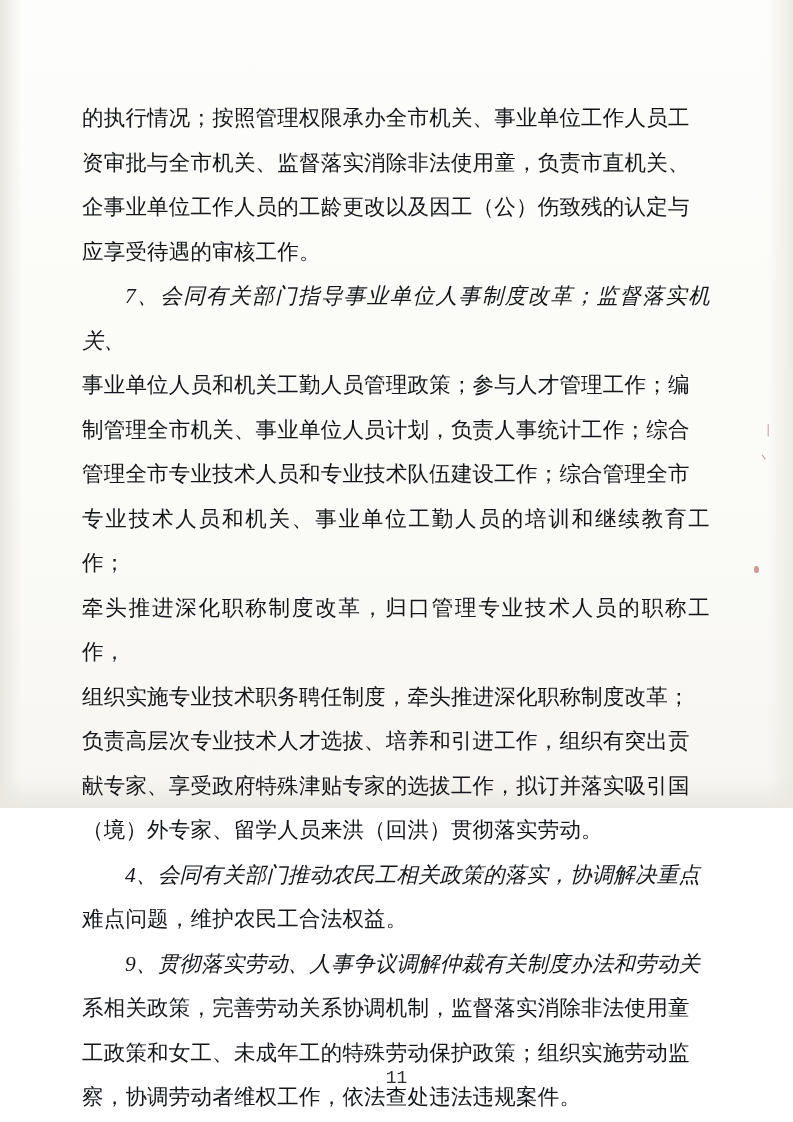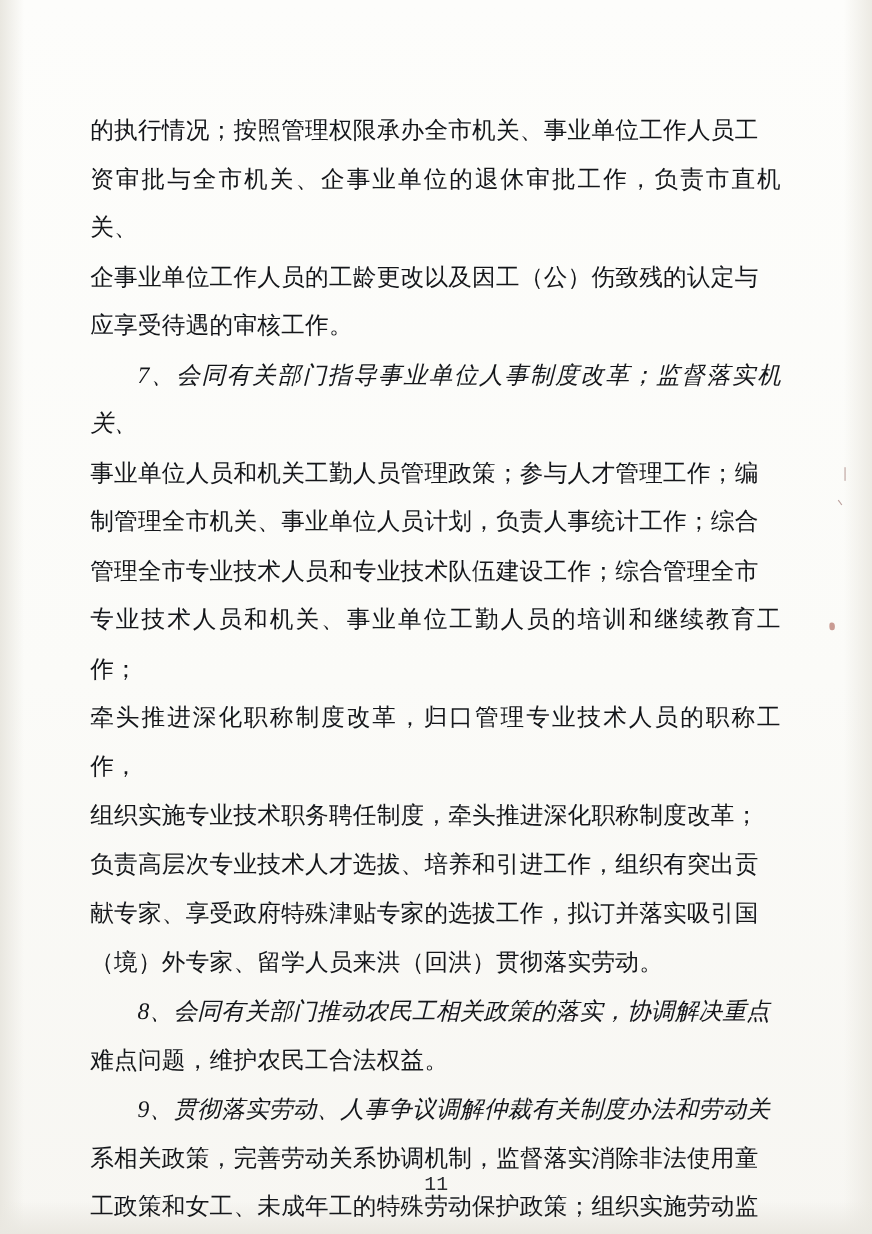--- a/index.html
+++ b/index.html
@@ -9,21 +9,21 @@
   body {
     width: 793px;
     height: 1122px;
     background: #ffffff;
     font-family: "Liberation Serif", "DejaVu Serif", serif;
     overflow: hidden;
   }
   .page {
     position: relative;
     width: 793px;
-    height: 1122px;
+    height: 808px;
     box-sizing: border-box;
     background:
       linear-gradient(to bottom, #fdfdfb 0%, #fbfbf8 55%, #f7f6f2 100%);
   }
   
   .scan-edge-left {
     position: absolute;
     left: 0; top: 0; bottom: 0;
     width: 22px;
     background: linear-gradient(to right, #e9e7e0 0%, rgba(255,255,255,0) 100%);
@@ -114,40 +114,40 @@
 
 <div class="page">
   <div class="scan-edge-left"></div>
   <div class="scan-edge-right"></div>
   <div class="scan-edge-bottom"></div>
 
   <div class="content">
 
     <div class="para">
       <p class="body-line">的执行情况；按照管理权限承办全市机关、事业单位工作人员工</p>
-      <p class="body-line">资审批与全市机关、企事业单位的退休审批工作，负责市直机关、</p>
+      <p class="body-line">资审批与全市机关、监督落实消除非法使用童，负责市直机关、</p>
       <p class="body-line">企事业单位工作人员的工龄更改以及因工（公）伤致残的认定与</p>
       <p class="body-line">应享受待遇的审核工作。</p>
     </div>
 
     <div class="para">
       <p class="body-line indent">7、会同有关部门指导事业单位人事制度改革；监督落实机关、</p>
       <p class="body-line">事业单位人员和机关工勤人员管理政策；参与人才管理工作；编</p>
       <p class="body-line">制管理全市机关、事业单位人员计划，负责人事统计工作；综合</p>
       <p class="body-line">管理全市专业技术人员和专业技术队伍建设工作；综合管理全市</p>
       <p class="body-line">专业技术人员和机关、事业单位工勤人员的培训和继续教育工作；</p>
       <p class="body-line">牵头推进深化职称制度改革，归口管理专业技术人员的职称工作，</p>
       <p class="body-line">组织实施专业技术职务聘任制度，牵头推进深化职称制度改革；</p>
       <p class="body-line">负责高层次专业技术人才选拔、培养和引进工作，组织有突出贡</p>
       <p class="body-line">献专家、享受政府特殊津贴专家的选拔工作，拟订并落实吸引国</p>
       <p class="body-line">（境）外专家、留学人员来洪（回洪）贯彻落实劳动。</p>
     </div>
 
     <div class="para">
-      <p class="body-line indent">8、会同有关部门推动农民工相关政策的落实，协调解决重点</p>
+      <p class="body-line indent">4、会同有关部门推动农民工相关政策的落实，协调解决重点</p>
       <p class="body-line">难点问题，维护农民工合法权益。</p>
     </div>
 
     <div class="para">
       <p class="body-line indent">9、贯彻落实劳动、人事争议调解仲裁有关制度办法和劳动关</p>
       <p class="body-line">系相关政策，完善劳动关系协调机制，监督落实消除非法使用童</p>
       <p class="body-line">工政策和女工、未成年工的特殊劳动保护政策；组织实施劳动监</p>
       <p class="body-line">察，协调劳动者维权工作，依法查处违法违规案件。</p>
     </div>
 

